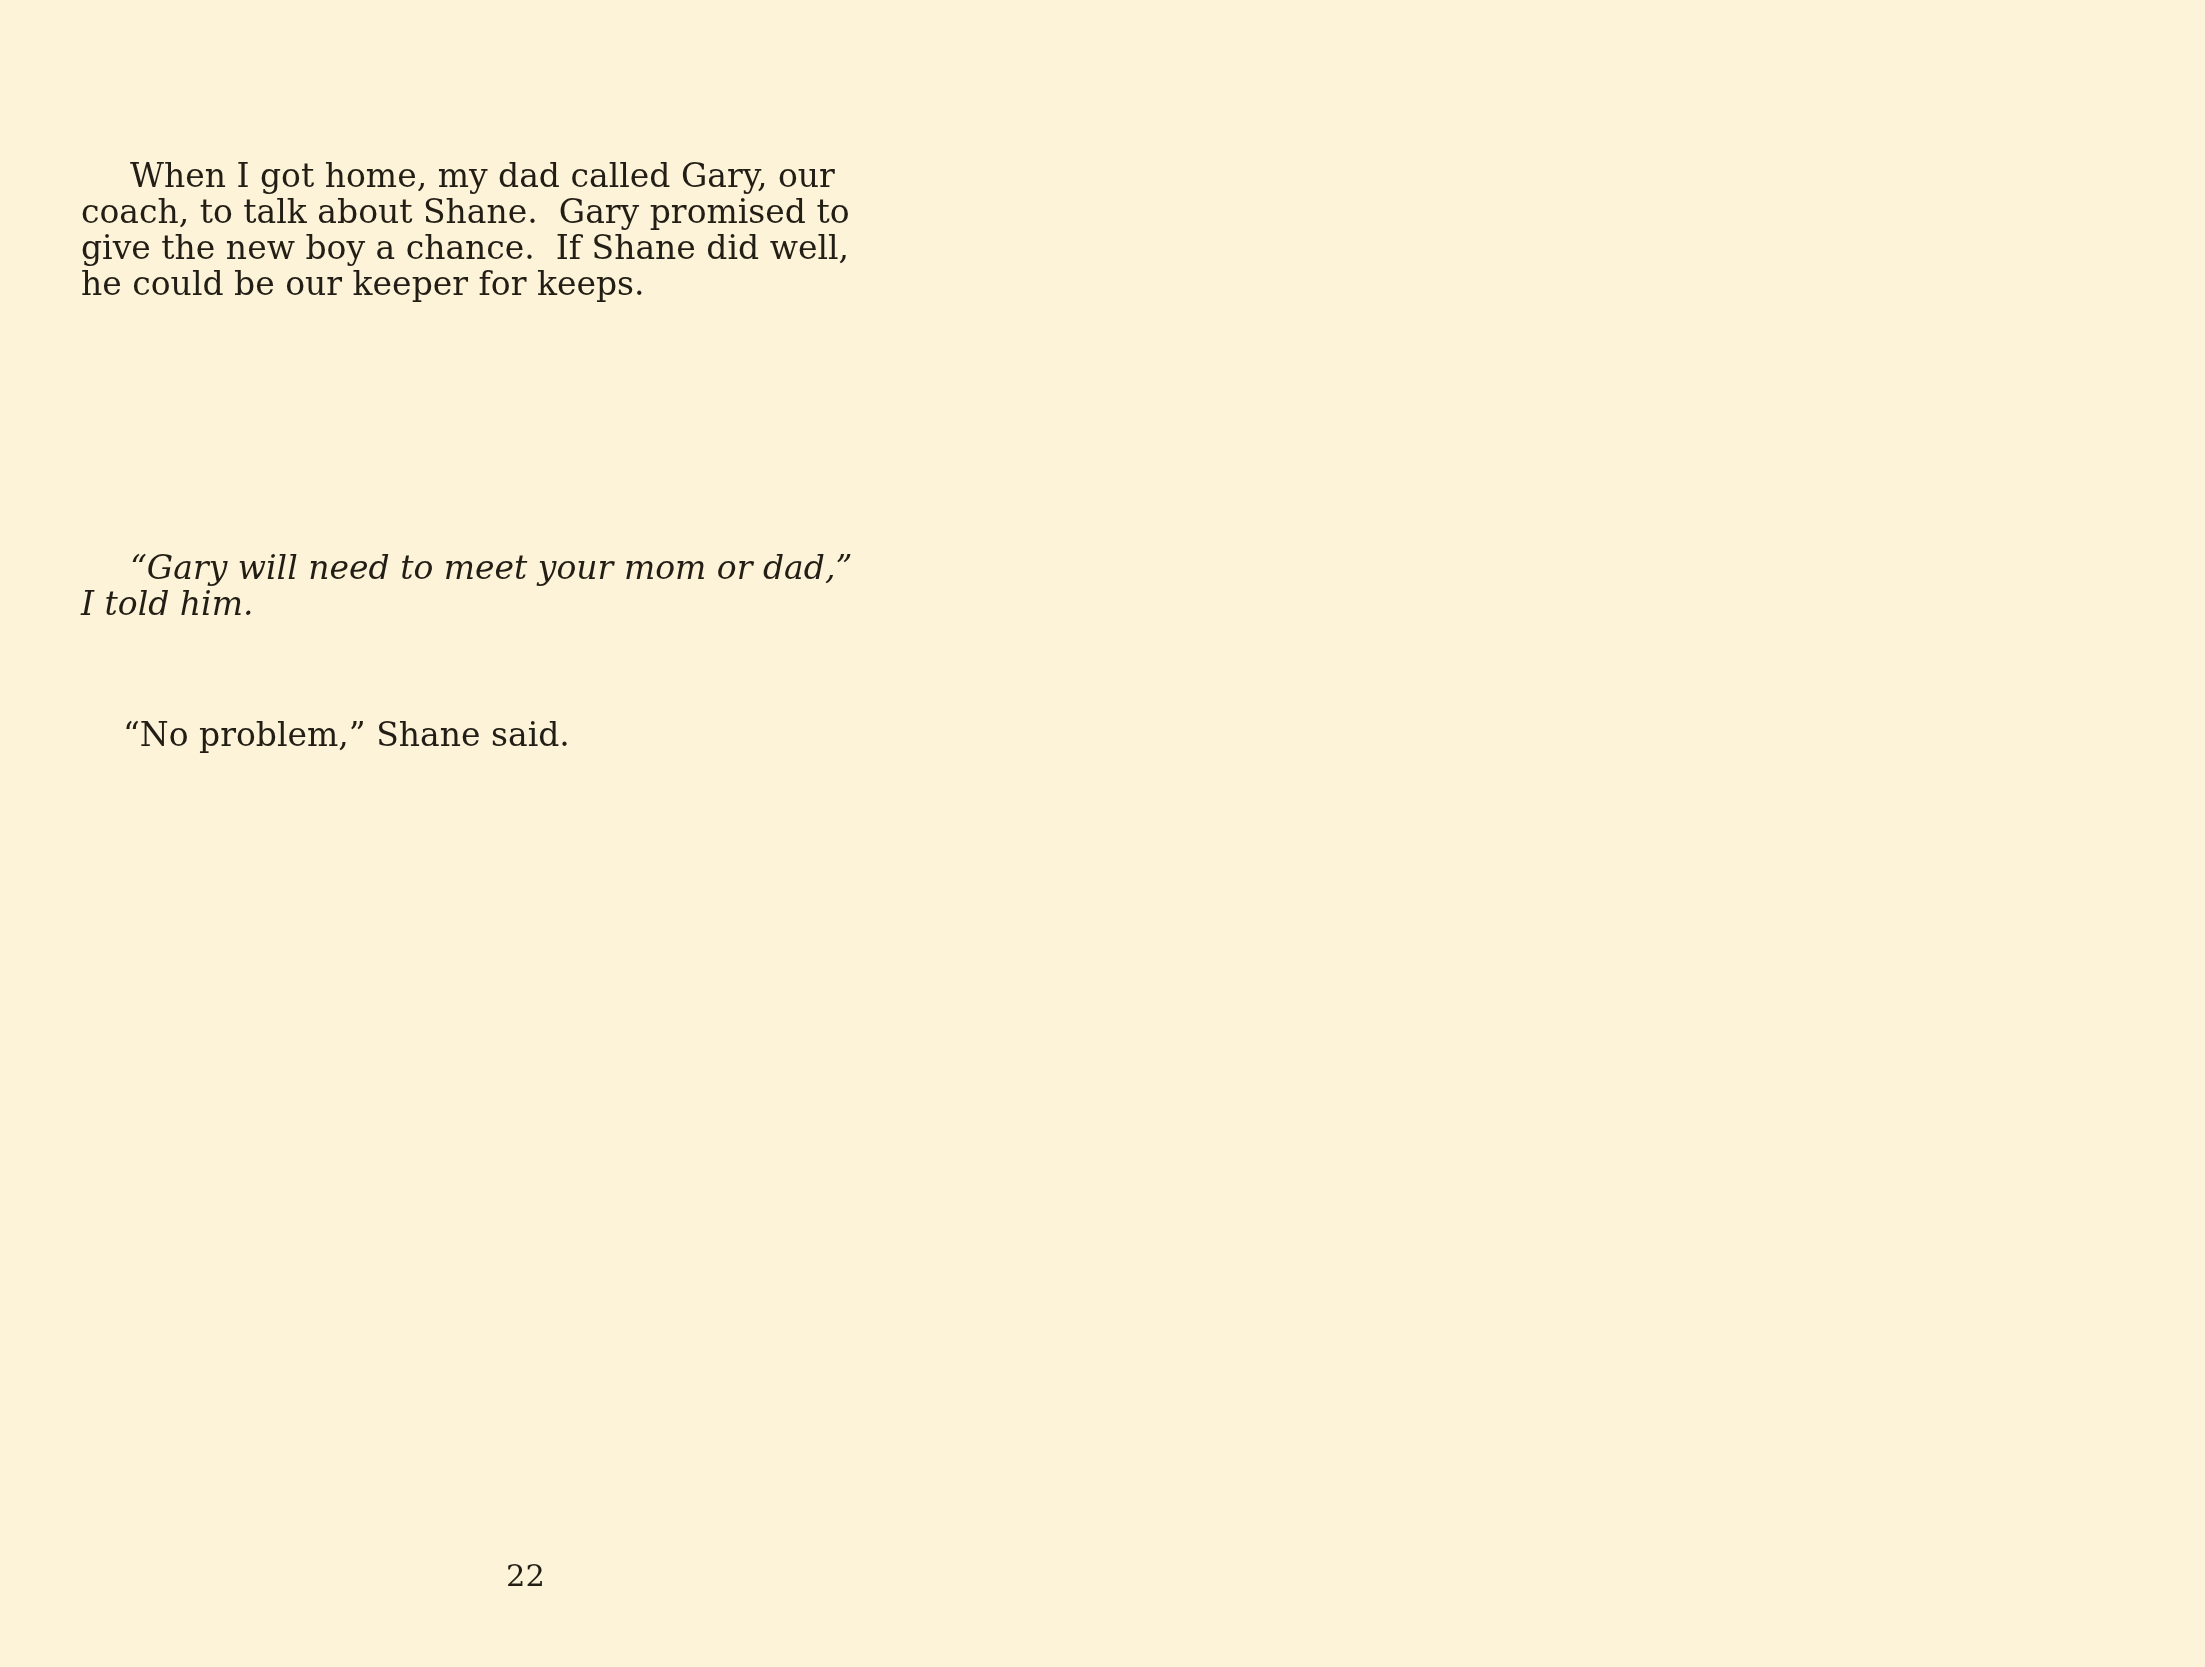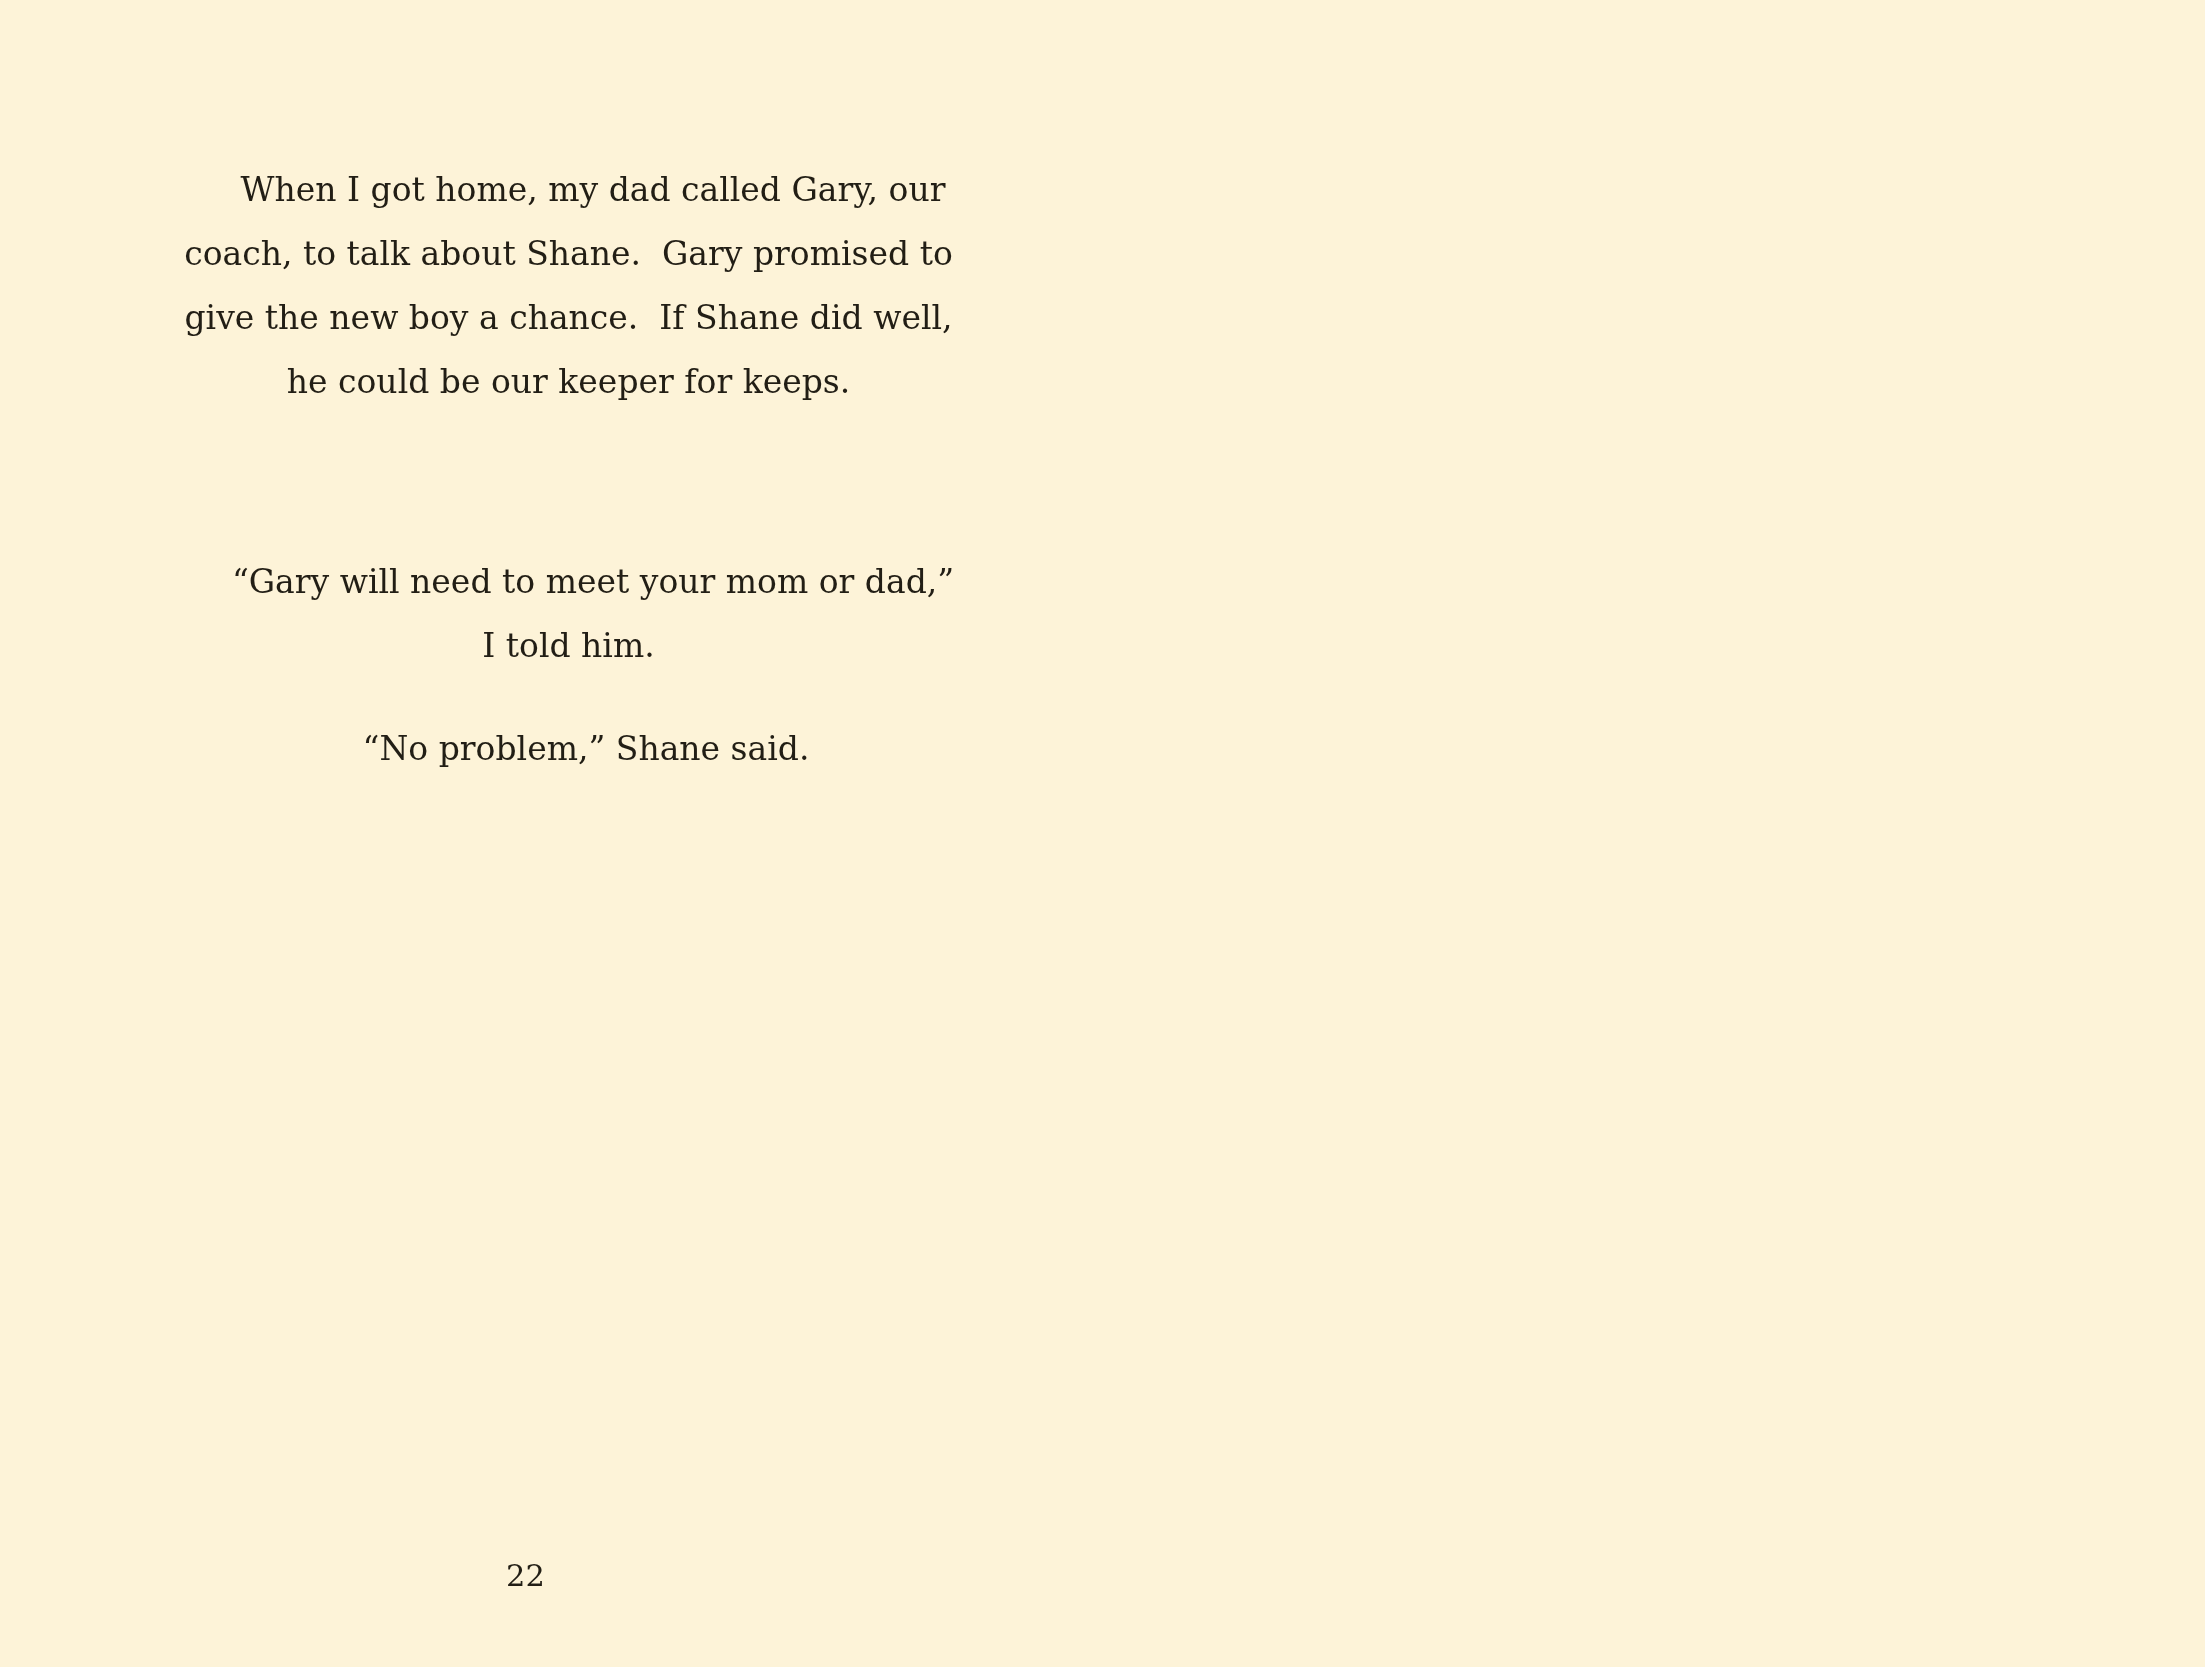--- a/index.html
+++ b/index.html
@@ -23,42 +23,41 @@
     position: absolute;
     top: 0;
     height: 1668px;
   }
   .page.left  { left: 0;    width: 1103px; }
   .page.right { left: 1103px; width: 1103px; }
 
   .body-text {
     position: absolute;
     font-size: 33px;
-    line-height: 64px;
+    line-height: 36px;
     letter-spacing: 0px;
     white-space: pre-wrap;
     color: #221E15;
     text-rendering: optimizeLegibility;
-    text-align: center;
   }
   .indent { text-indent: 49px; }
 
   .page-number {
     position: absolute;
     width: 339px;
     text-align: center;
     font-size: 30.5px;
     line-height: 37px;
     color: #221E15;
   }
 
   
   .lp-p1 { left: 81px;  top: 125px; width: 975px; }
   .lp-p2 { left: 81px;  top: 405px; width: 975px; }
-  .lp-p3 { left: 81px;  top: 517px; width: 975px; }
+  .lp-p3 { left: 81px;  top: 517px; width: 975px; font-style: italic; }
   .lp-p4 { left: 74px;  top: 684px; width: 975px; }
   .lp-num { left: 356px; top: 1557px; }
 </style>
 </head>
 <body>
 
 <div class="spread">
 
   <div class="page left">
     <p class="body-text indent lp-p1">When I got home, my dad called Gary, our

